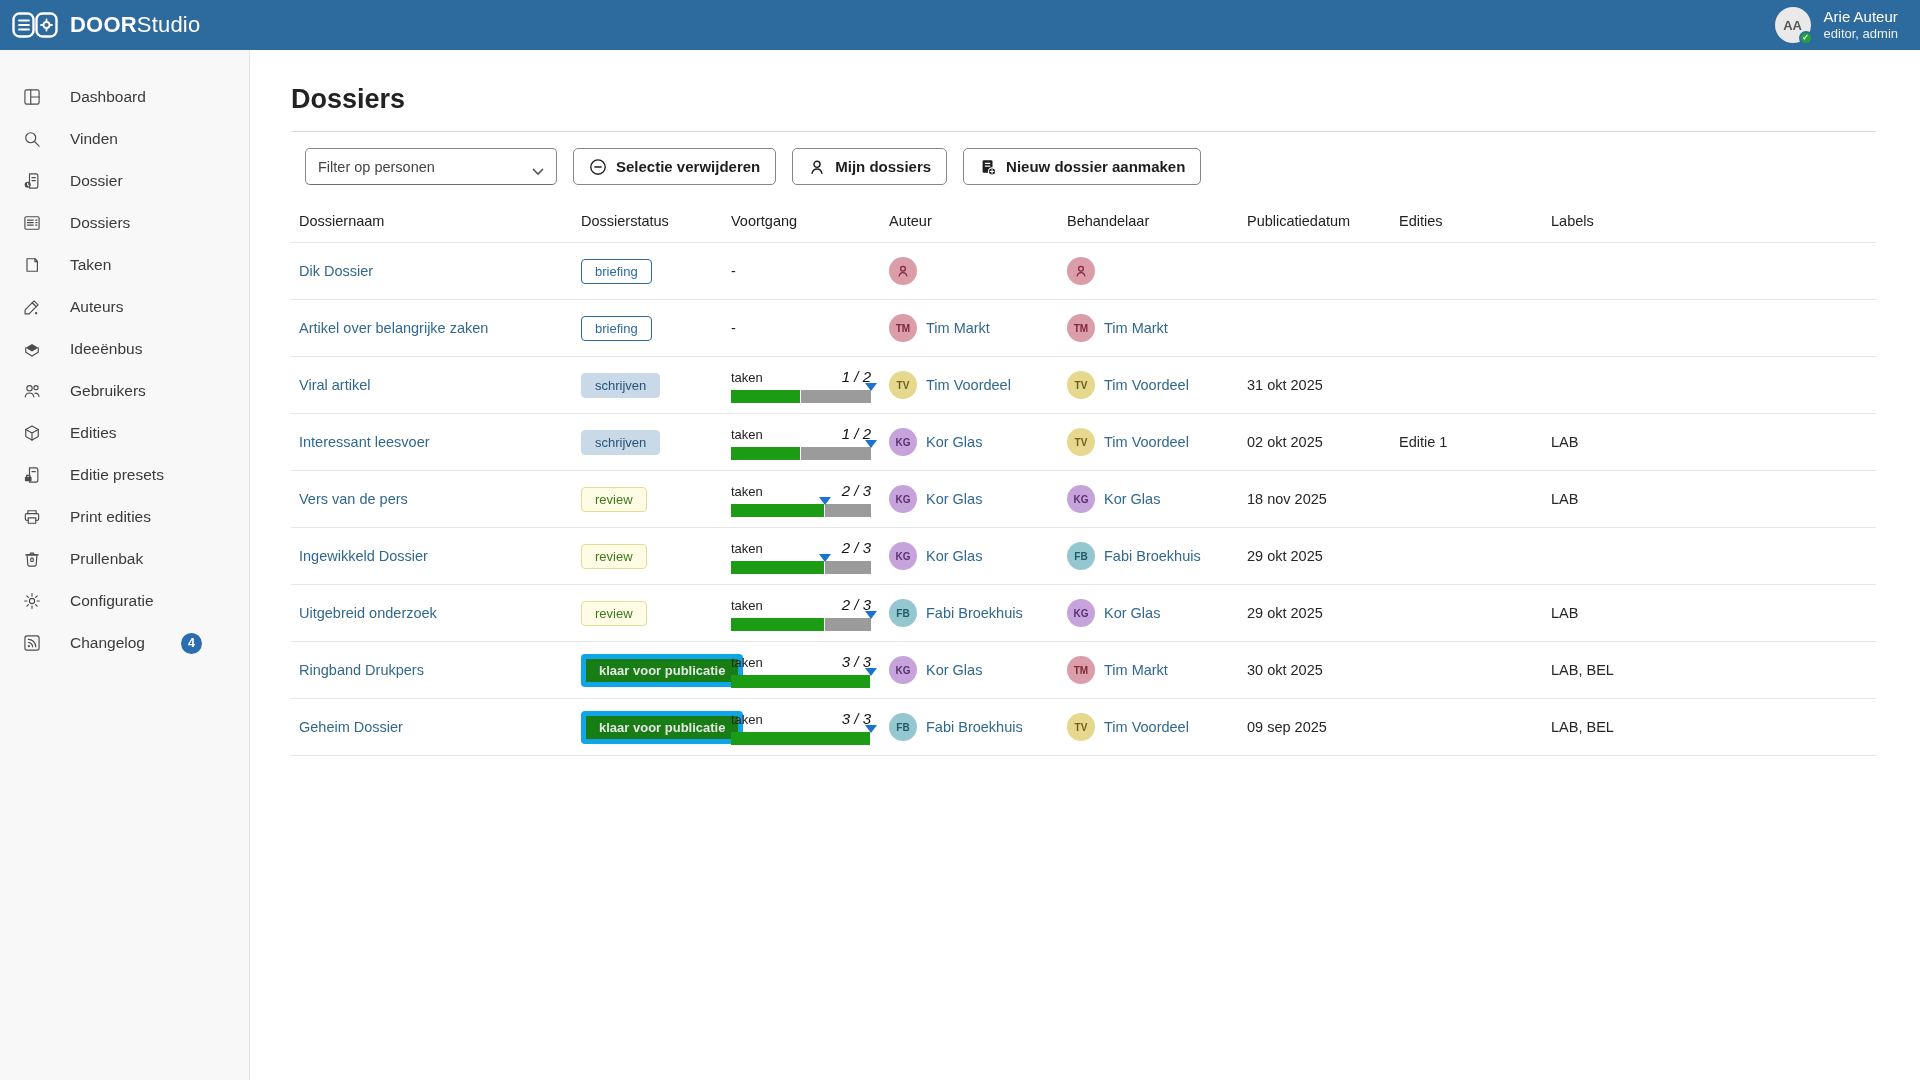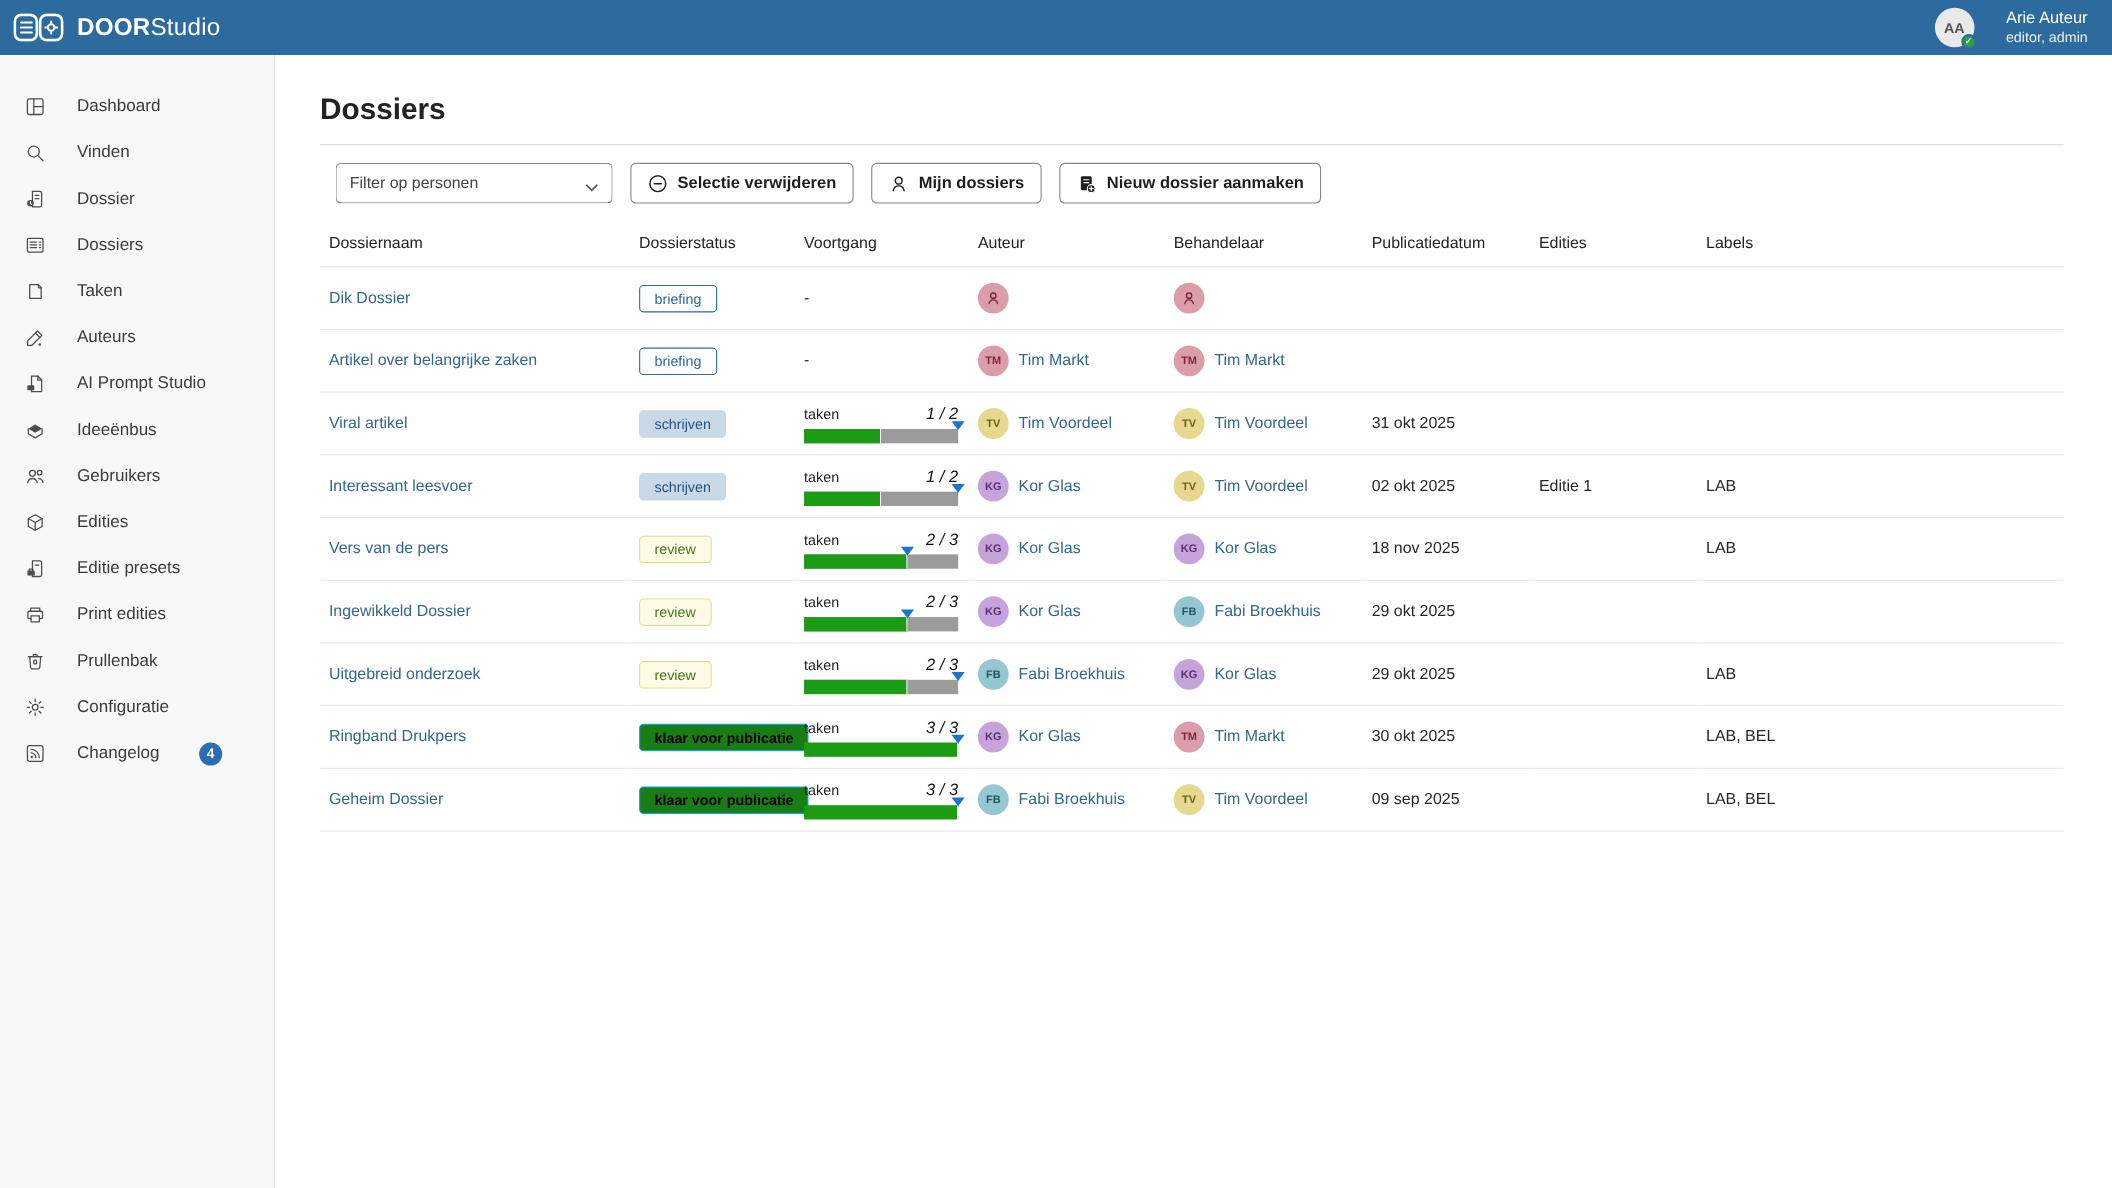--- a/index.html
+++ b/index.html
@@ -15,21 +15,21 @@
   
   .topbar {
     height:50px; background:var(--header-bar); color:#fff;
     display:flex; align-items:center; justify-content:space-between;
     padding:0 22px 0 12px;
   }
   .brand { display:flex; align-items:center; gap:12px; cursor:pointer; }
   .brand-name { font-size:22px; letter-spacing:.2px; }
   .brand-name b { font-weight:700; }
   .brand-name span { font-weight:400; }
-  .userbox { display:flex; align-items:center; gap:29px; cursor:pointer; }
+  .userbox { display:flex; align-items:center; gap:13px; cursor:pointer; }
   .user-avatar {
     width:36px; height:36px; border-radius:50%; background:#e9e9e9; color:#555;
     font-size:13px; font-weight:700; display:flex; align-items:center; justify-content:center;
     position:relative;
   }
   .user-presence {
     position:absolute; right:-2px; bottom:-2px; width:14px; height:14px; border-radius:50%;
     background:#23a33a; border:2px solid var(--header-bar);
     color:#fff; font-size:8px; line-height:10px; text-align:center;
   }
@@ -97,21 +97,21 @@
   tr.row { cursor:pointer; }
   a.cell-link { color:var(--link); text-decoration:none; }
   .dash { color:#222; }
 
   .badge {
     display:inline-block; font-size:13px; padding:4px 13px; border-radius:4px; white-space:nowrap;
   }
   .badge-briefing { background:#fff; border:1px solid #2d6aa0; color:#2d6aa0; }
   .badge-schrijven { background:#c9d9e7; border:1px solid #c9d9e7; color:#24537c; }
   .badge-review { background:#fffce6; border:1px solid #e3dc96; color:#3c7a1c; }
-  .badge-klaar { background:#177d14; border:1px solid #0ea5e9; color:#000000; font-weight:700; }
+  .badge-klaar { background:#177d14; border:5px solid #0ea5e9; color:#e5e5e5; font-weight:700; }
 
   .prog { width:140px; }
   .prog-top { display:flex; justify-content:space-between; align-items:baseline; margin-bottom:4px; }
   .prog-label { font-size:13px; color:#222; }
   .prog-frac { font-size:15px; color:#111;font-style:italic; }
   .prog-barwrap { position:relative; height:14px; }
   .prog-bar { position:absolute; inset:1px 0 0 0; height:13px; background:var(--prog-rest); }
   .prog-fill { height:100%; background:var(--prog-done); border-right:1px solid #fff; }
   .prog-marker {
     position:absolute; top:-6px; width:0; height:0;
@@ -215,30 +215,20 @@
             <path d="M14.5 4.7l4.8 4.8L8.5 20.3H3.7v-4.8z"></path>
             <path d="M12.3 6.9l4.8 4.8"></path>
             <circle cx="17" cy="19.5" r="1.4" class="fill"></circle>
           </svg>
         </span>
         <span>Auteurs</span>
       </div>
       <div class="nav-item">
         <span class="nav-icon">
           <svg viewBox="0 0 24 24">
-            <path d="M8 3.5h7l4 4v13H8z"></path>
-            <path d="M15 3.5V8h4"></path>
-            <rect x="3.5" y="13.5" width="7.5" height="5.5" rx="1" class="fill"></rect>
-          </svg>
-        </span>
-        <span>AI Prompt Studio</span>
-      </div>
-      <div class="nav-item">
-        <span class="nav-icon">
-          <svg viewBox="0 0 24 24">
             <path d="M4.5 10.5l7.5-4.5 7.5 4.5-7.5 4.5z" class="fill"></path>
             <path d="M4.5 10.5v5.5l7.5 4.5 7.5-4.5v-5.5"></path>
           </svg>
         </span>
         <span>Ideeënbus</span>
       </div>
       <div class="nav-item">
         <span class="nav-icon">
           <svg viewBox="0 0 24 24">
             <circle cx="9" cy="8.8" r="3.2"></circle>

